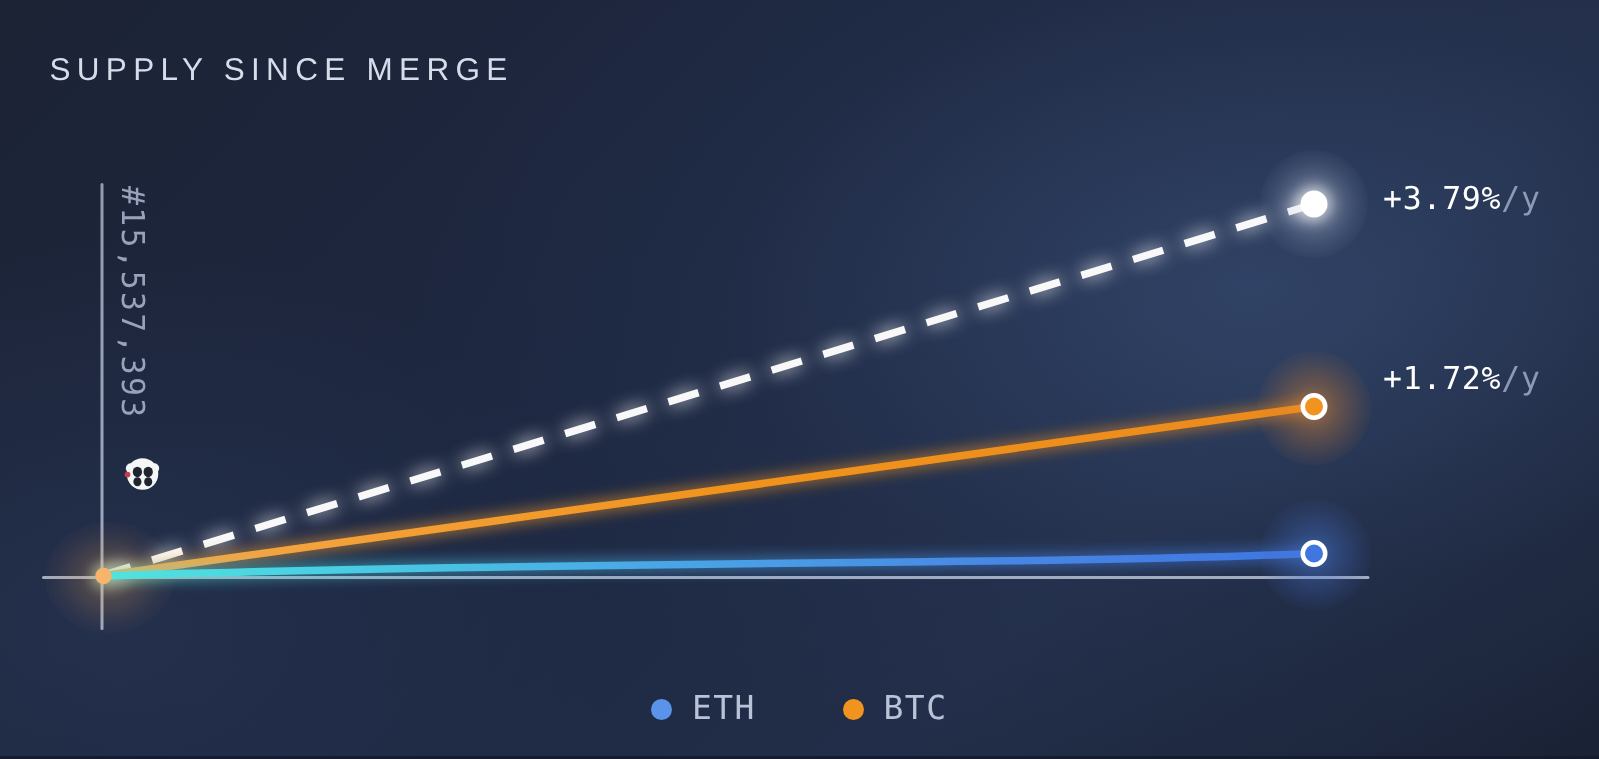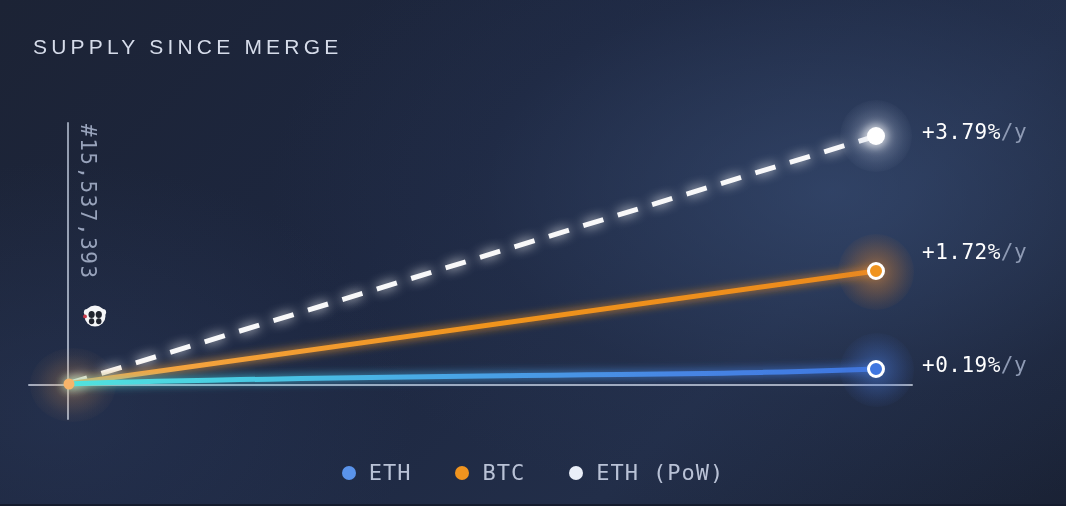--- a/index.html
+++ b/index.html
@@ -150,21 +150,21 @@
 
   
   .legend {
     position: absolute;
     left: 0;
     top: 460px;
     width: 1066px;
     display: flex;
     justify-content: center;
     align-items: center;
-    gap: 44px;
+    gap: 58px;
   }
   .legend-item {
     display: flex;
     align-items: center;
     gap: 13px;
   }
   .legend-swatch {
     width: 14px;
     height: 14px;
     border-radius: 50%;
@@ -251,32 +251,25 @@
   <div class="dot dot-pow"></div>
   <div class="dot dot-btc"></div>
   <div class="dot dot-eth"></div>
 
   <div class="vlabel vl-pow">
     <span>+3.79%</span><span class="suffix">/y</span>
   </div>
   <div class="vlabel vl-btc">
     <span>+1.72%</span><span class="suffix">/y</span>
   </div>
-  <div class="vlabel vl-eth">
-    <span>+0.19%</span><span class="suffix">/y</span>
-  </div>
 
   <div class="legend">
     <div class="legend-item">
       <span class="legend-swatch" style="background:#5a93ea"></span>
       <span class="legend-label">ETH</span>
     </div>
     <div class="legend-item">
       <span class="legend-swatch" style="background:#f0941f"></span>
       <span class="legend-label">BTC</span>
     </div>
-    <div class="legend-item">
-      <span class="legend-swatch" style="background:#e9eef8"></span>
-      <span class="legend-label">ETH (PoW)</span>
-    </div>
   </div>
 
 </div>
 
 </body></html>

